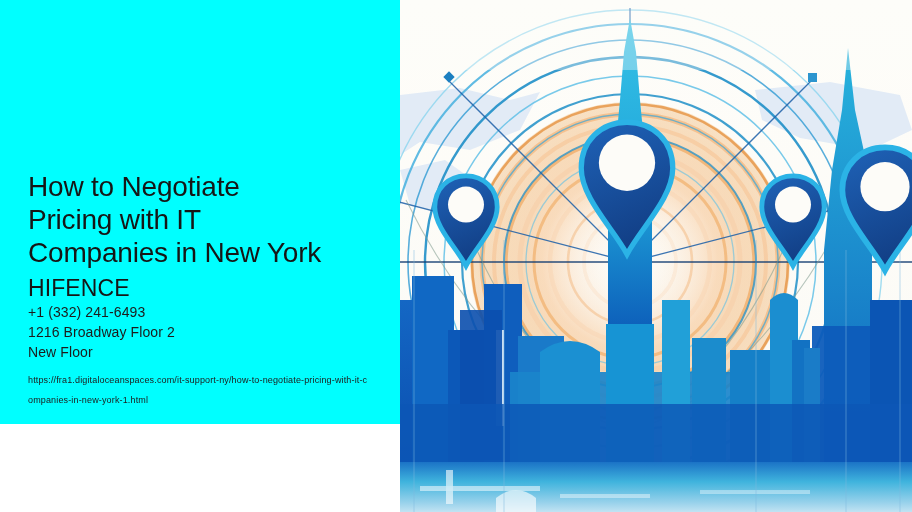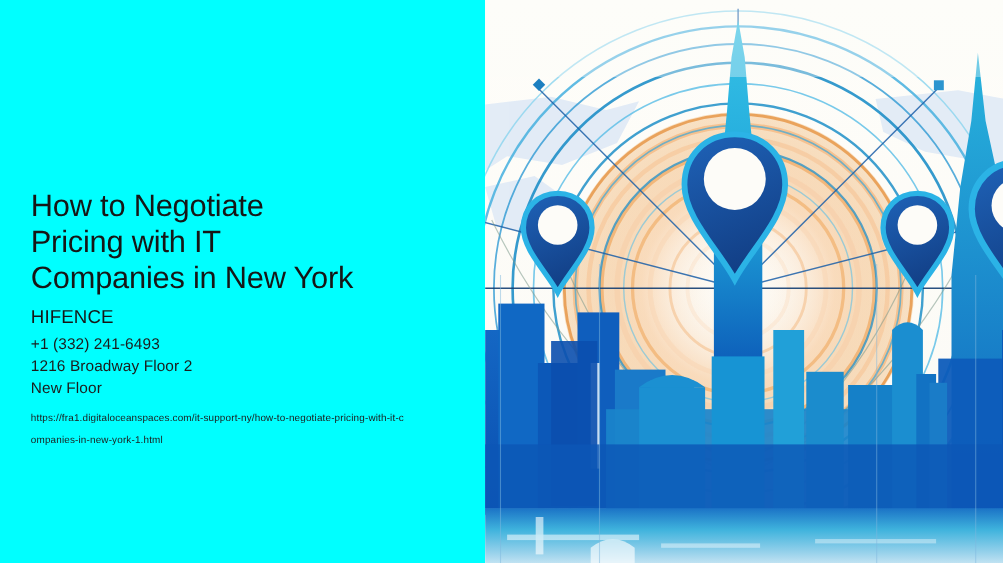--- a/index.html
+++ b/index.html
@@ -15,43 +15,42 @@
     width: 912px;
     height: 512px;
     overflow: hidden;
     display: flex;
   }
 
   
   #left-panel {
     position: relative;
     width: 400px;
-    height: 512px;
+    height: 424px;
     background: #00ffff;
     flex: 0 0 400px;
     overflow: hidden;
-    padding-left: 41px;
   }
   #left-content {
     position: absolute;
     left: 28px;
     top: 170px;
     width: 356px;
   }
   #article-title {
     font-size: 28px;
     line-height: 33px;
     font-weight: normal;
     color: #161616;
     margin: 0 0 9px 0;
     letter-spacing: -0.2px;
     white-space: pre-line;
   }
   #company-name {
-    font-size: 17px;
+    font-size: 23px;
     line-height: 21px;
     color: #161616;
     margin: 0 0 3px 0;
     letter-spacing: 0.1px;
   }
   .contact-line {
     font-size: 14px;
     line-height: 20px;
     color: #1c1c1c;
     letter-spacing: 0.1px;

